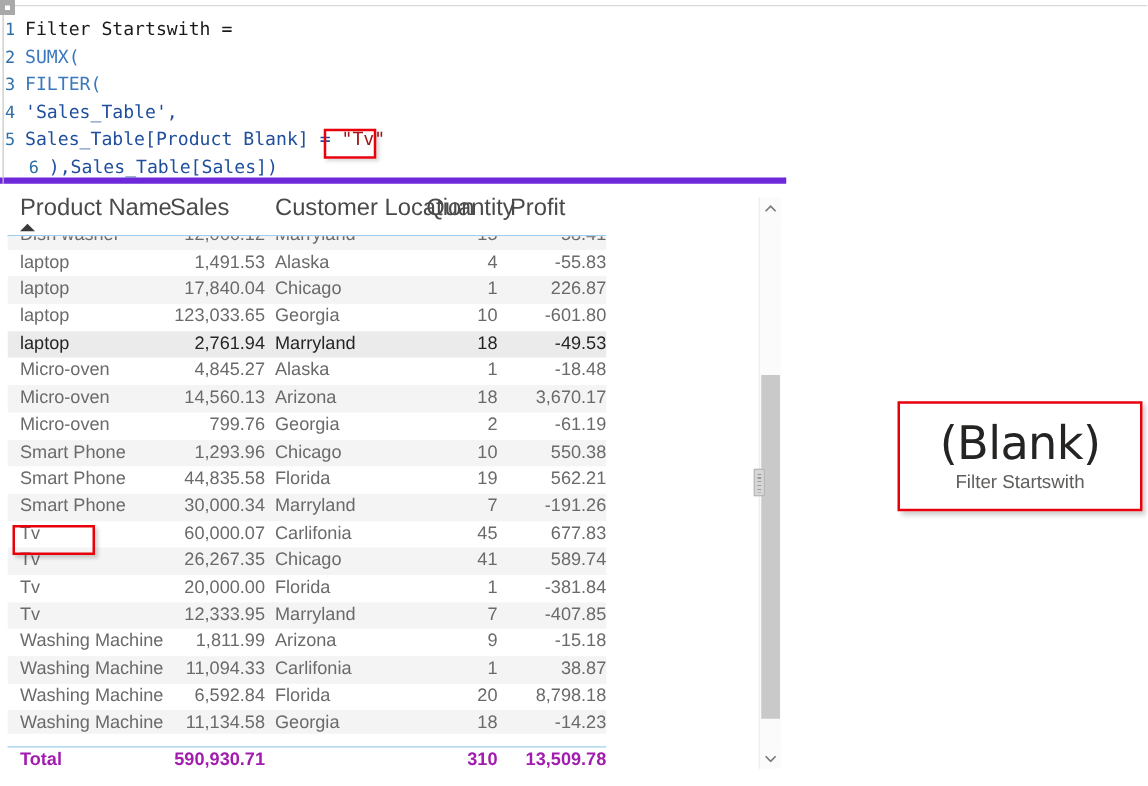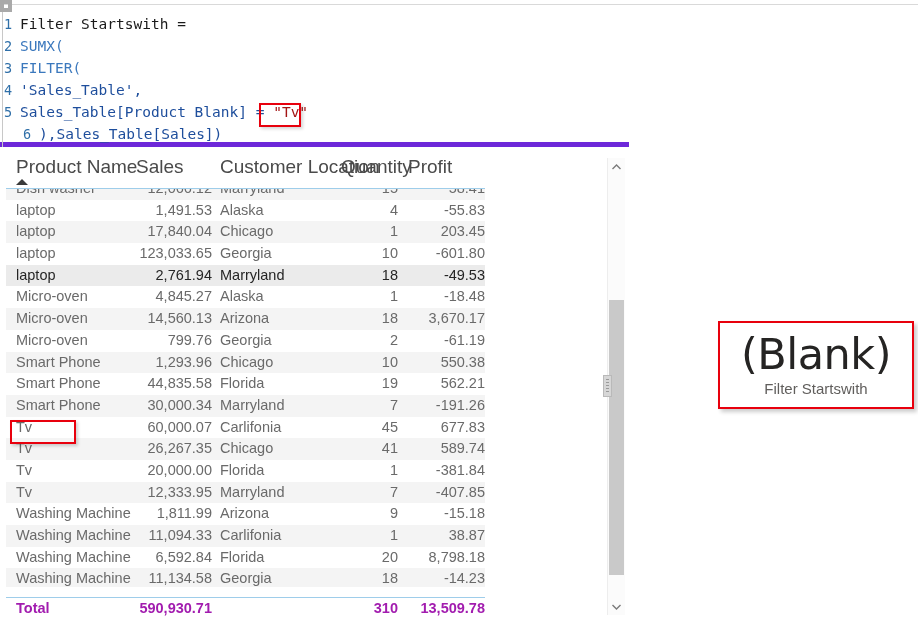--- a/index.html
+++ b/index.html
@@ -148,21 +148,21 @@
   
   #card-visual {
     position: absolute; left: 718px; top: 321px; width: 196px; height: 88px;
     border: 2px solid #e8000d;
     background: #ffffff;
     box-shadow: 3px 3px 4px rgba(0,0,0,0.20);
     display: flex; flex-direction: column;
     align-items: center; justify-content: center;
   }
   #card-value {
-    font-size: 43px; color: #252423; line-height: 1.02;
+    font-size: 37px; color: #252423; line-height: 1.02;
     letter-spacing: -0.5px;
     font-family: "DejaVu Sans", sans-serif;
     font-weight: 400;
     text-align: center;
   }
   #card-label {
     font-size: 15px; color: #605e5c; margin-top: 4px;
   }
 </style>
 </head>
@@ -211,21 +211,21 @@
             <div class="cell c-sales">1,491.53</div>
             <div class="cell c-loc">Alaska</div>
             <div class="cell c-qty">4</div>
             <div class="cell c-prof">-55.83</div>
           </div>
           <div class="row alt">
             <div class="cell c-name">laptop</div>
             <div class="cell c-sales">17,840.04</div>
             <div class="cell c-loc">Chicago</div>
             <div class="cell c-qty">1</div>
-            <div class="cell c-prof">203.45</div>
+            <div class="cell c-prof">226.87</div>
           </div>
           <div class="row">
             <div class="cell c-name">laptop</div>
             <div class="cell c-sales">123,033.65</div>
             <div class="cell c-loc">Georgia</div>
             <div class="cell c-qty">10</div>
             <div class="cell c-prof">-601.80</div>
           </div>
           <div class="row alt sel">
             <div class="cell c-name">laptop</div>

